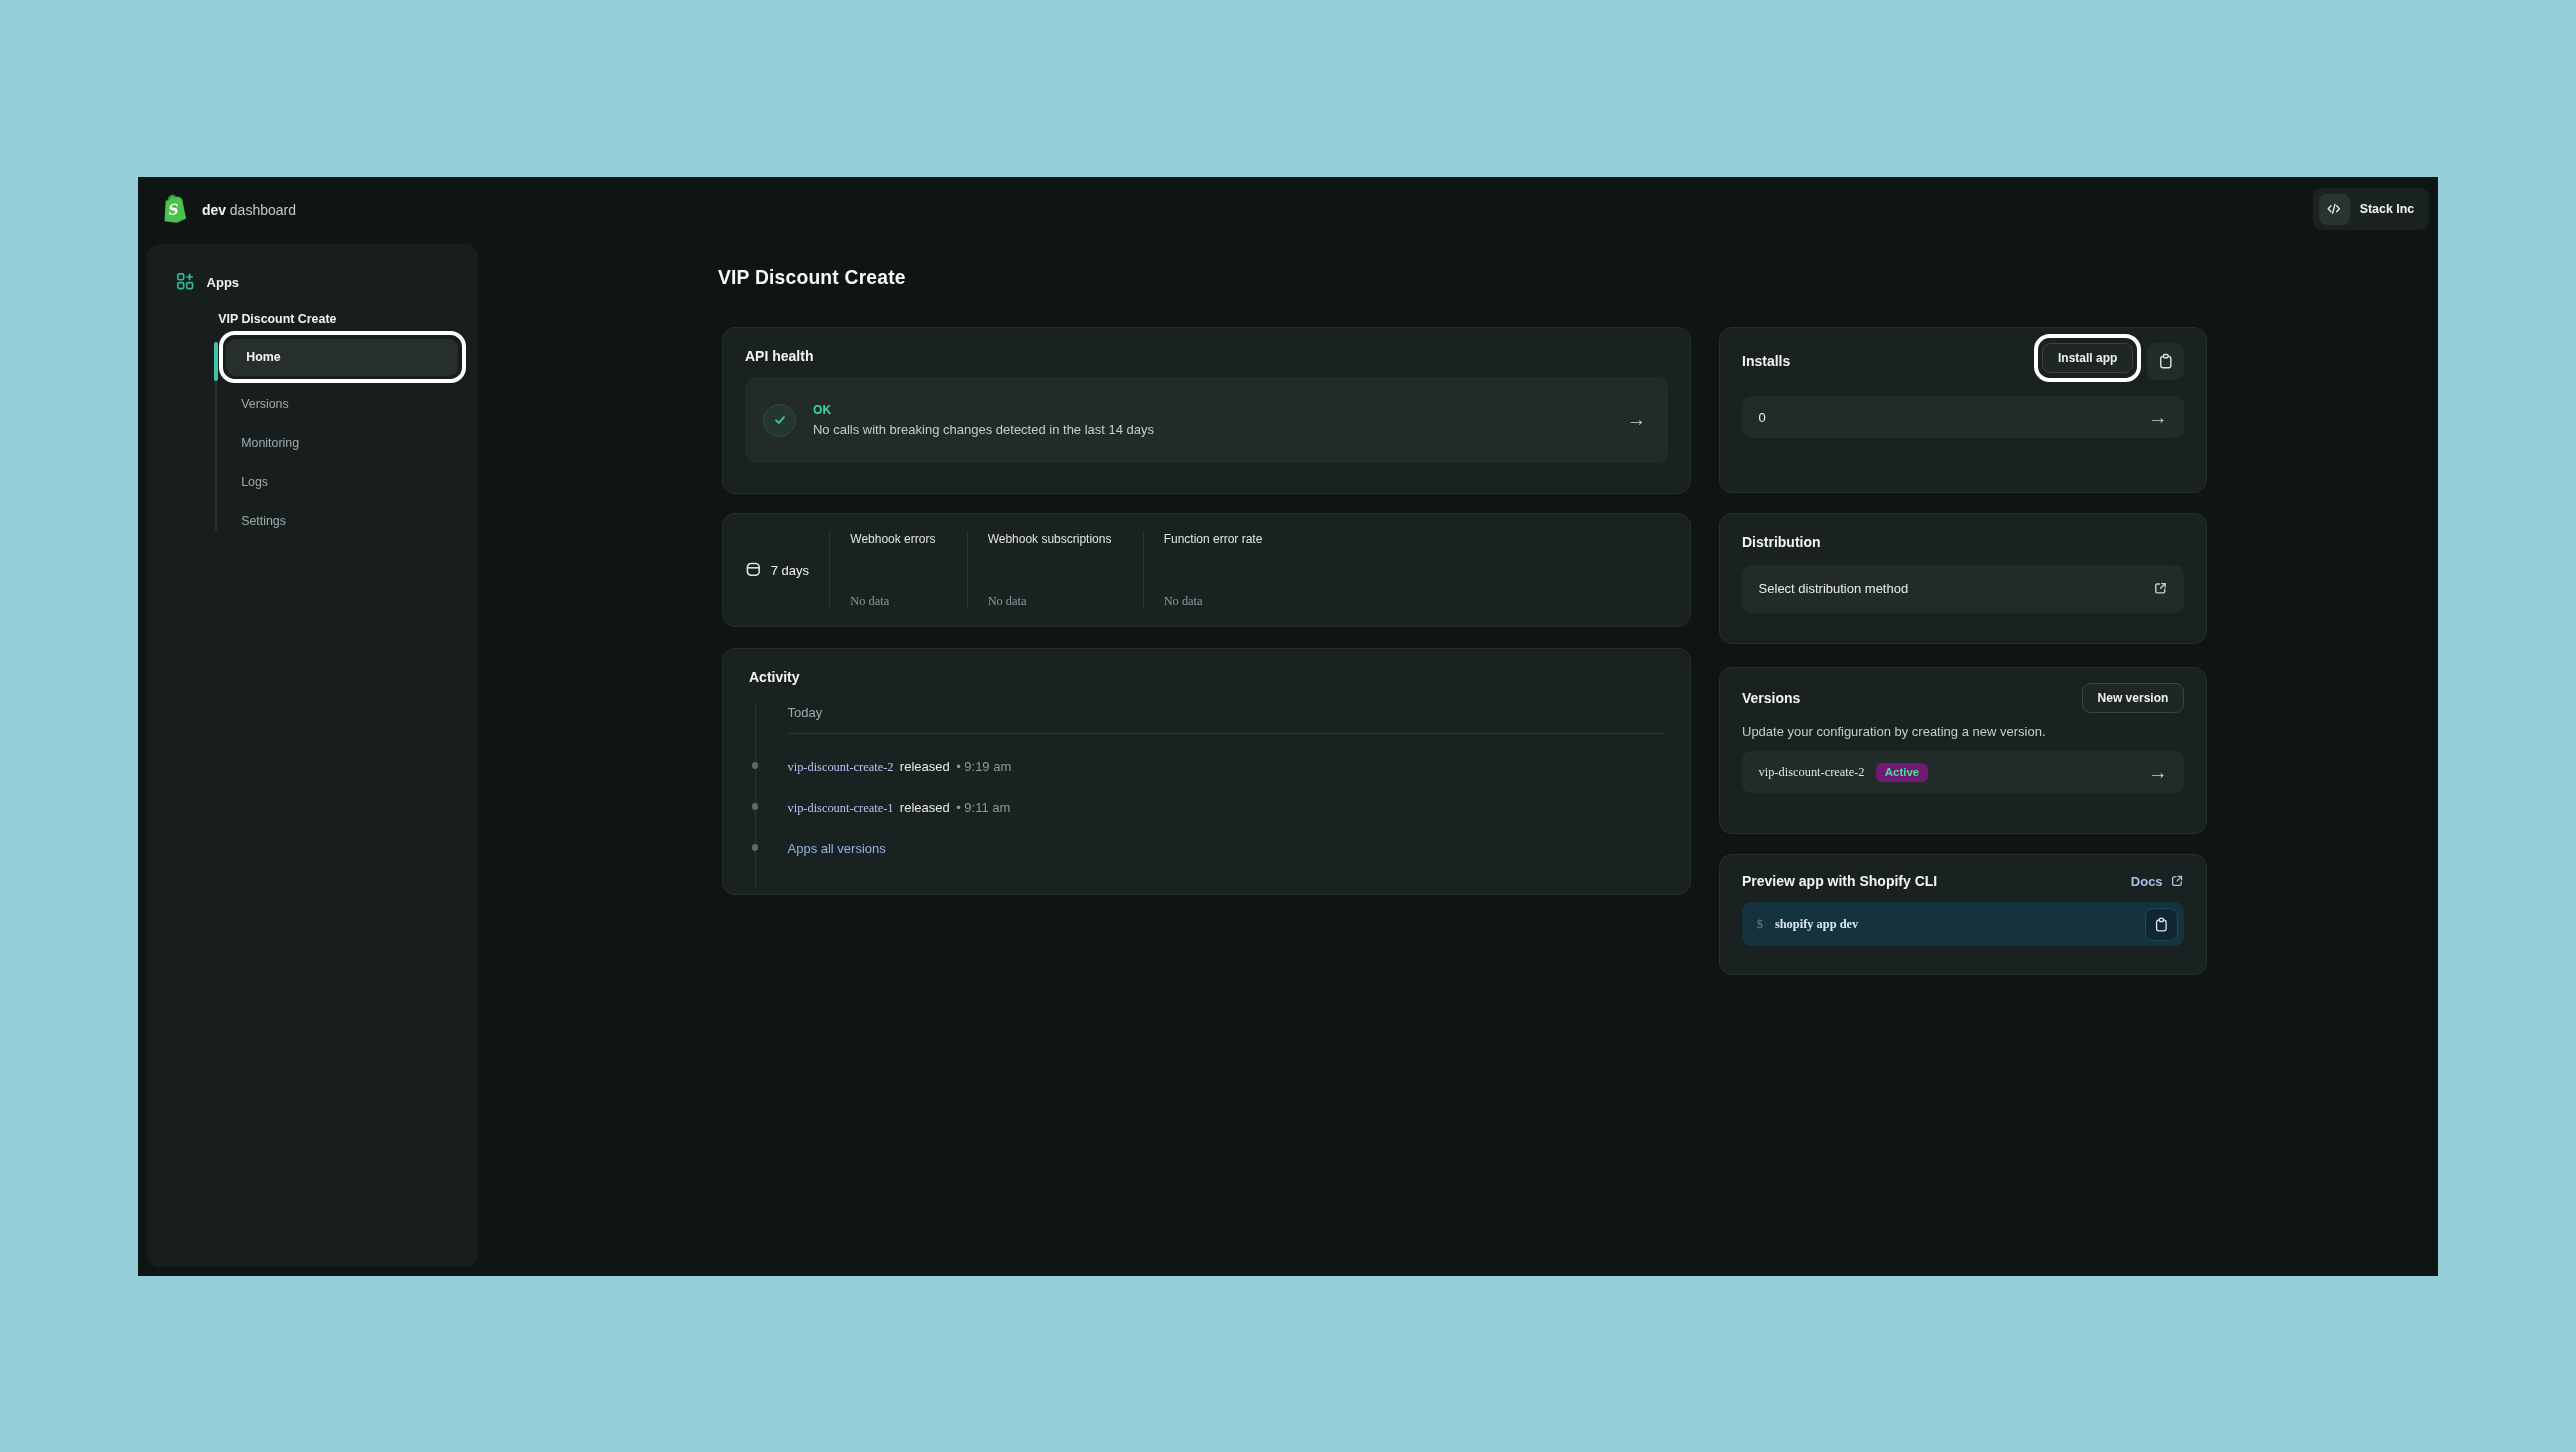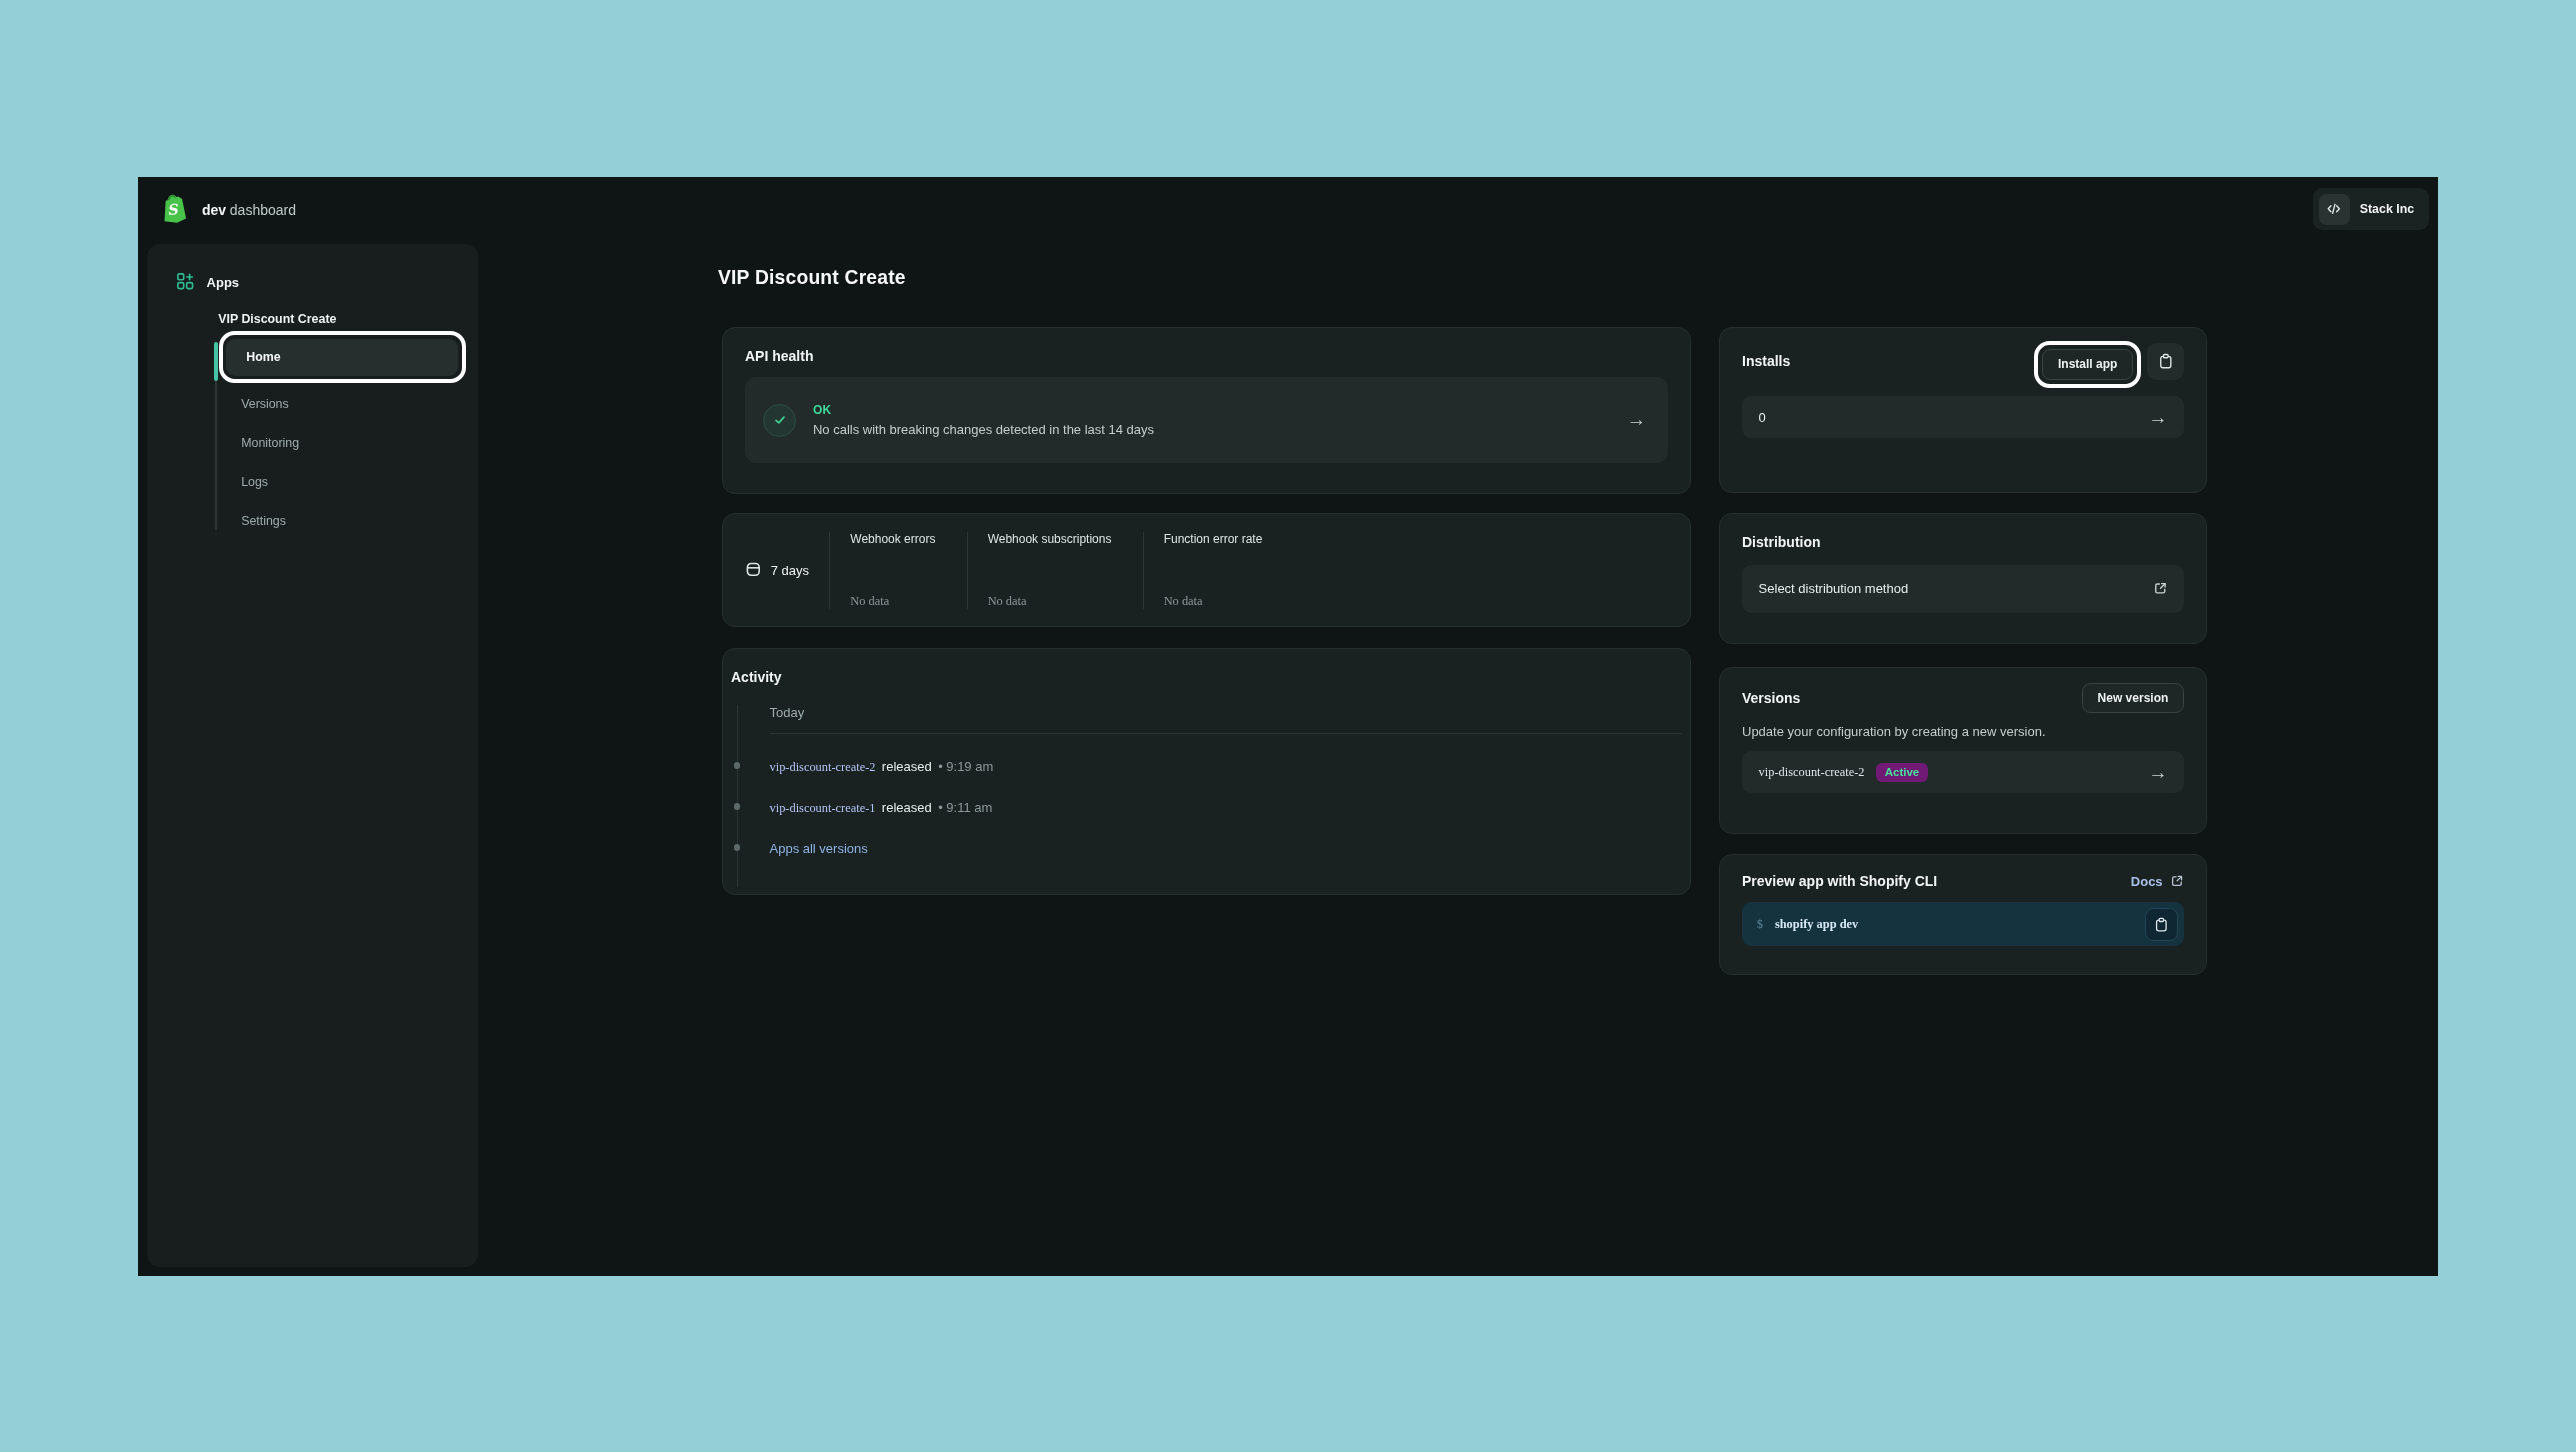--- a/index.html
+++ b/index.html
@@ -90,36 +90,36 @@
   .metrics-range { display:flex; align-items:center; gap:9.2px; margin-right:11px; }
   .metrics-range-label { font-size:13px; color:#eef2f2; }
   .metric-col {
     border-left:0.9px solid #2c3434; margin-left:9.2px; padding:0 22px 0 20px; height:77px;
     display:flex; flex-direction:column; justify-content:space-between;
   }
   .metric-label { font-size:12px; color:#dfe5e5; }
   .metric-value { font-size:12.4px; color:#8d9898; }
 
   
-  .activity-card { height:247px; padding:20px 8px; }
+  .activity-card { height:247px; padding:20px 26px; }
   .timeline { position:relative; margin:14.7px 0 0 5.5px; padding-left:33px; }
   .timeline::before { content:""; position:absolute; left:0; top:5.5px; height:182px; width:1.4px; background:#2b3333; }
   .timeline-group { font-size:13px; color:#9fabab; padding:5.5px 0 13px; }
   .timeline-divider { border-top:0.9px solid #2b3333; }
   .timeline-item { position:relative; margin-top:25px; font-size:13px; display:flex; align-items:baseline; gap:6.4px; cursor:pointer; }
   .timeline-dot { position:absolute; left:-36px; top:2.8px; width:6.4px; height:6.4px; border-radius:50%; background:#5d6868; }
   .tl-name { font-size:12.4px; color:#b3c4f5; }
   .tl-action { color:#e8eded; }
   .tl-time { color:#8d9898; }
   .tl-link { font-size:13px; color:#8fb3e6; }
 
   
   .installs-card { height:166px; padding:14.7px 22px 20px; margin-bottom:20px; }
   .card-header { display:flex; align-items:center; }
-  .header-controls { margin-left:auto; display:flex; align-items:flex-end; gap:14px; }
+  .header-controls { margin-left:auto; display:flex; align-items:flex-start; gap:14px; }
   .btn {
     background:#1f2626; border:0.9px solid #3b4343; border-radius:8.3px;
     padding:7.4px 14.7px; font-size:12px; font-weight:600; color:#eef2f2; cursor:pointer;
     font-family:"Liberation Sans", sans-serif;
   }
   .ring-wrap { position:relative; }
   .ring-wrap::after {
     content:""; position:absolute; inset:-8.3px; border:4.6px solid #ffffff; border-radius:15.6px; pointer-events:none;
   }
   .icon-btn {

